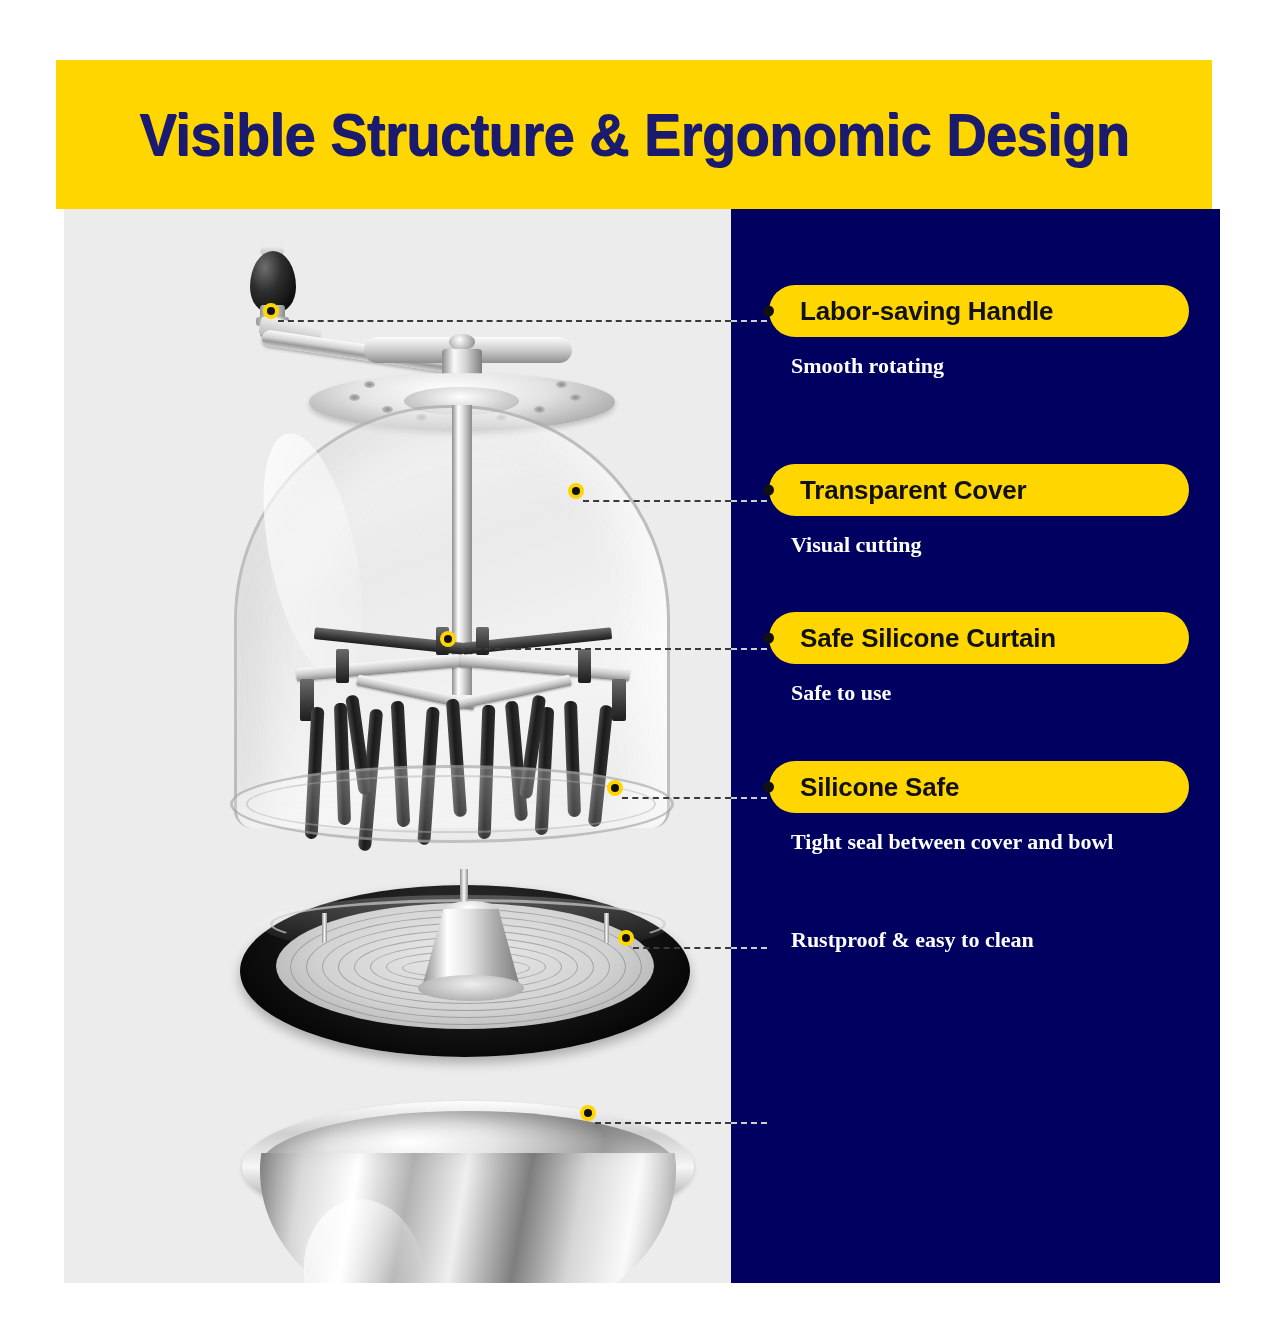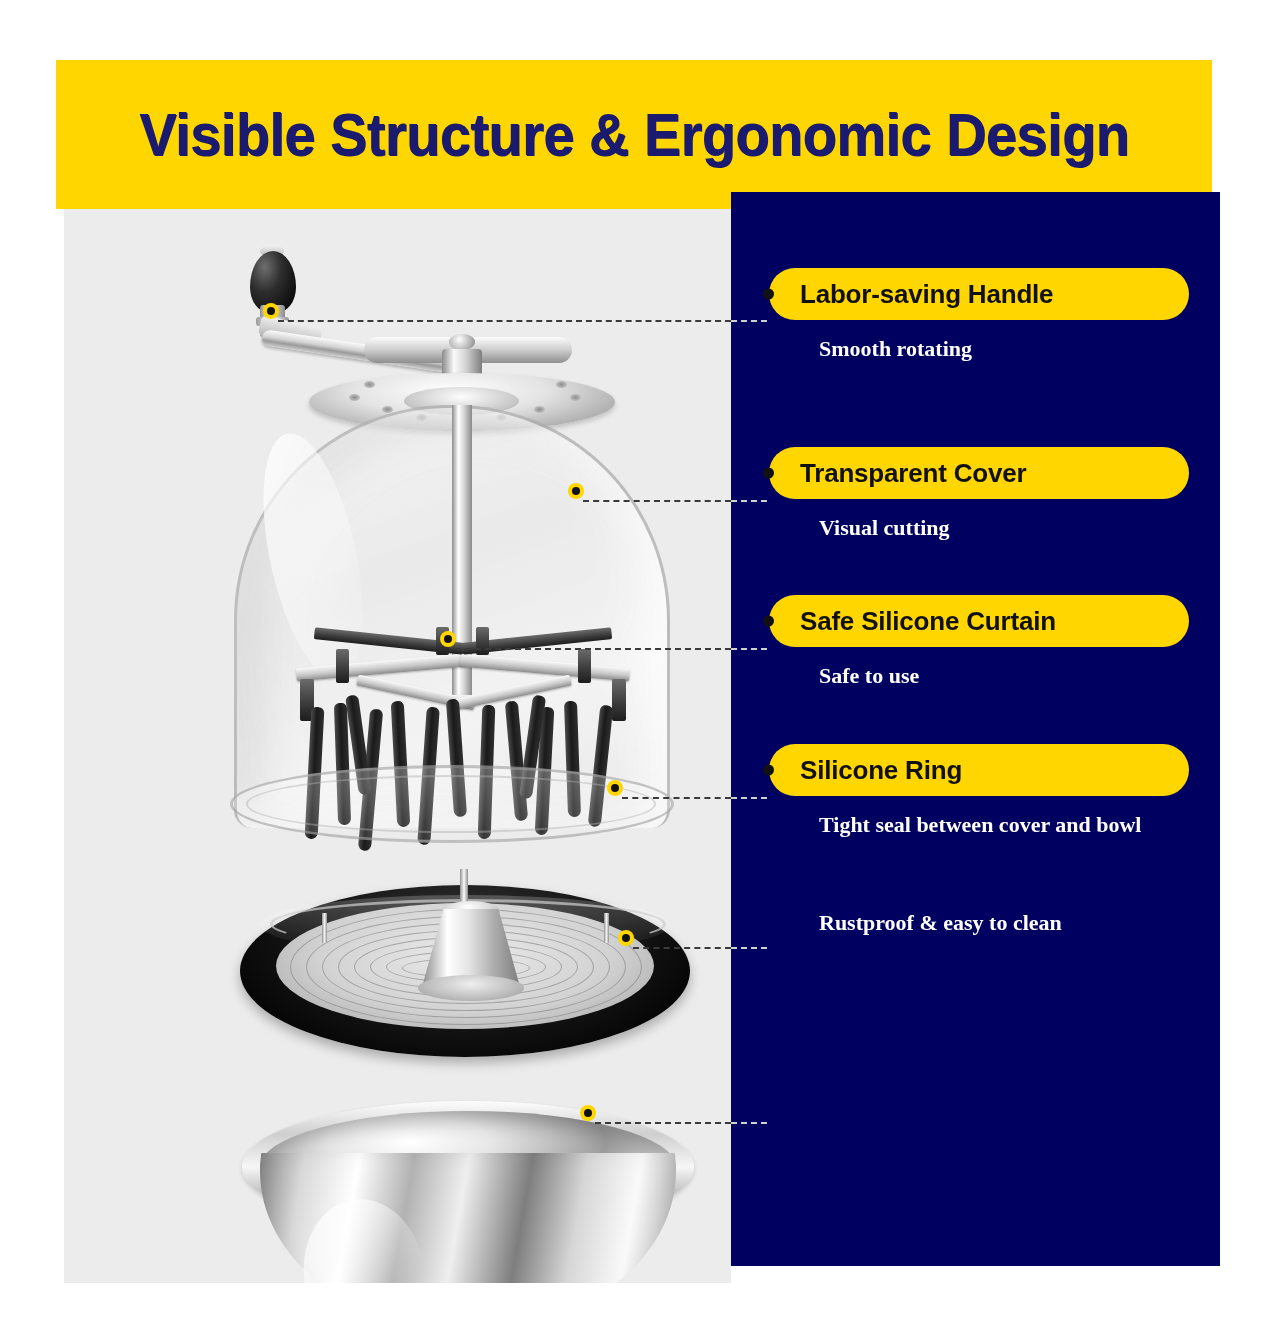--- a/index.html
+++ b/index.html
@@ -21,40 +21,40 @@
   }
 
   
   .left-panel{
     position:absolute;left:64px;top:209px;width:667px;height:1074px;
     background:#ECECEC;overflow:hidden;
   }
 
   
   .right-panel{
-    position:absolute;left:731px;top:192px;width:489px;height:1074px;
+    position:absolute;left:731px;top:209px;width:489px;height:1074px;
     background:#000060;overflow:hidden;
   }
 
   .feature{position:absolute;left:0;width:489px;}
   .pill{
     position:relative;margin-left:38px;width:420px;height:52px;
     background:#FFD600;border-radius:26px;
     display:flex;align-items:center;
   }
   .pill-label{
     font-size:26px;font-weight:bold;color:#111111;
     margin-left:31px;white-space:nowrap;letter-spacing:-0.2px;
   }
   .pill-dot{
     position:absolute;left:-6px;top:50%;transform:translateY(-50%);
     width:11px;height:11px;border-radius:50%;background:#111111;
   }
   .sub{
-    margin-left:88px;margin-top:16px;
+    margin-left:60px;margin-top:16px;
     font-size:22px;font-weight:bold;color:#FFFFFF;white-space:nowrap;
     font-family:"Liberation Serif",serif;
   }
 
   
   .leader{
     position:absolute;height:0;border-top:2px dashed #3a3a3a;z-index:5;
   }
   .leader.nav{border-top-color:#cfcfcf;}
 
@@ -379,21 +379,21 @@
       <div class="pill">
         <span class="pill-dot"></span>
         <span class="pill-label">Transparent Cover</span>
       </div>
       <div class="sub">Visual cutting</div>
     </div>
 
     <div class="feature" style="top:552px;">
       <div class="pill">
         <span class="pill-dot"></span>
-        <span class="pill-label">Silicone Ring</span>
+        <span class="pill-label">Silicone Safe</span>
       </div>
       <div class="sub">Tight seal between cover and bowl</div>
     </div>
 
     <div class="feature" style="top:702px;">
       <div class="sub">Rustproof &amp; easy to clean</div>
     </div>
 
 
   </div>

